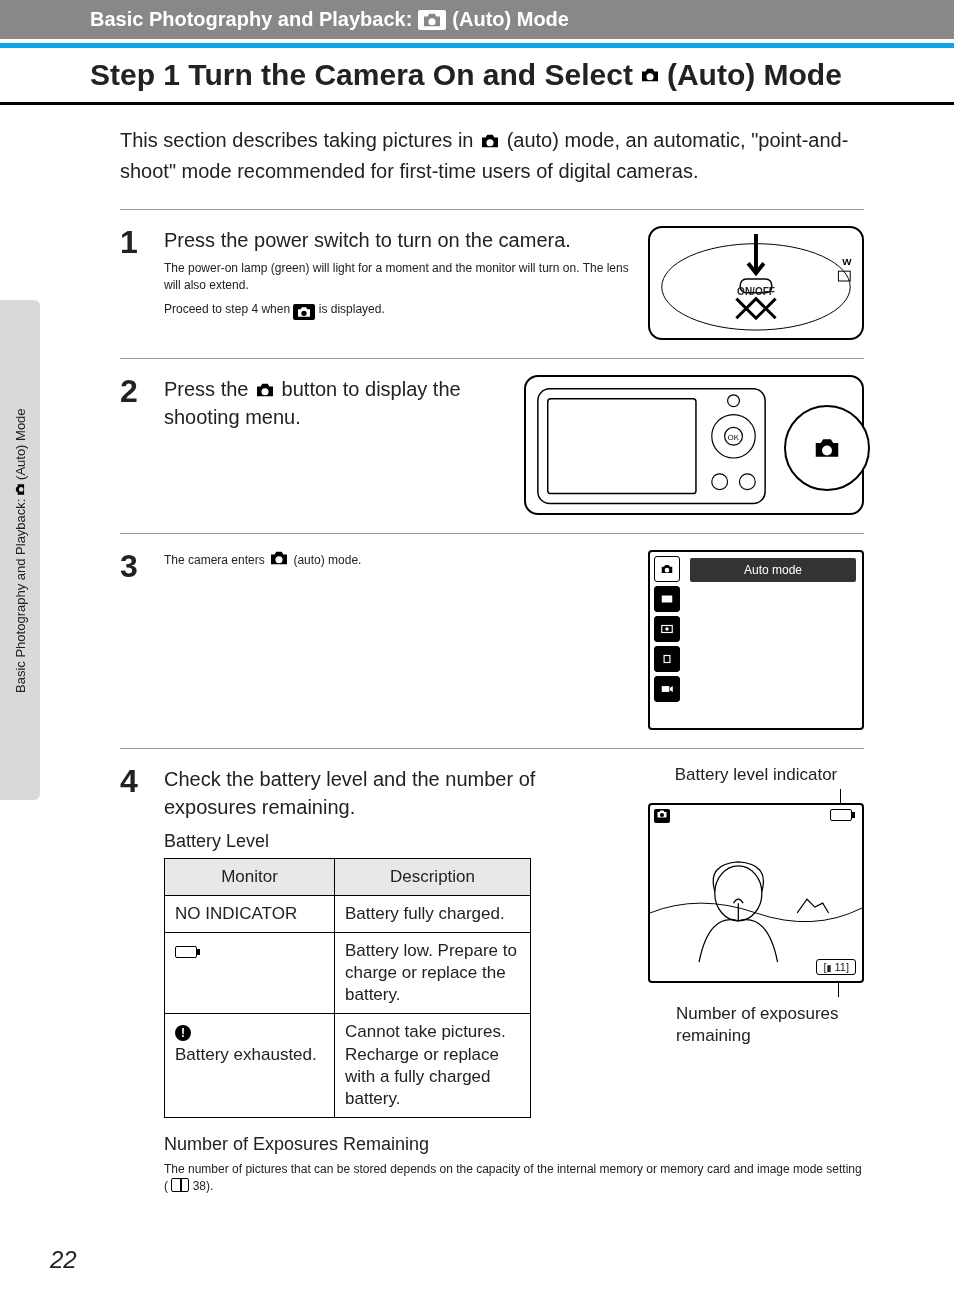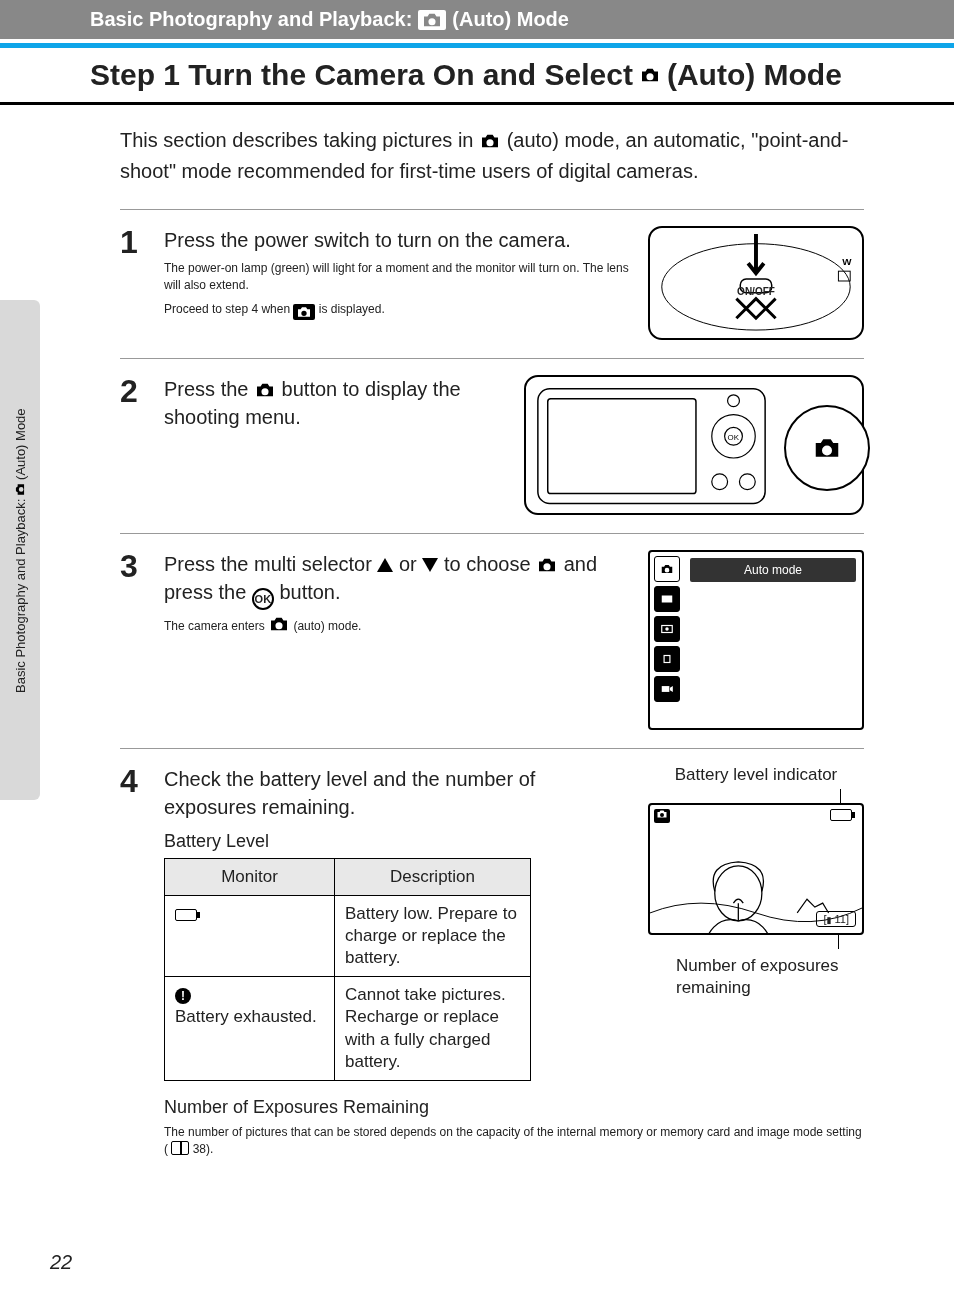--- a/index.html
+++ b/index.html
@@ -36,41 +36,41 @@
   
   .fig-box { border: 2px solid #000; border-radius: 14px; background: #fff; }
   .fig1 { width: 216px; height: 114px; position: relative; }
   .fig2 { width: 340px; height: 140px; position: relative; }
   .fig3 { width: 216px; height: 180px; position: relative; background:#fff; border:2px solid #000; border-radius:4px; overflow:hidden;}
   .fig3 .menu-col { position:absolute; left:4px; top:4px; bottom:4px; width:28px; display:flex; flex-direction:column; gap:4px;}
   .fig3 .mi { width:26px; height:26px; background:#fff; border:1.5px solid #000; border-radius:3px; display:flex;align-items:center;justify-content:center;}
   .fig3 .mi.sel { background:#fff; }
   .fig3 .mi svg{width:14px;height:12px;}
   .fig3 .mode-label { position:absolute; left:40px; right:6px; top:6px; height:24px; background:#333; color:#fff; font-size:12px; text-align:center; line-height:24px; border-radius:2px;}
-  .fig4 { width: 216px; height:132px; border:2px solid #000; border-radius:4px; position:relative; overflow:hidden; background:#fff;}
+  .fig4 { width: 216px; height:180px; border:2px solid #000; border-radius:4px; position:relative; overflow:hidden; background:#fff;}
   .fig4 .corner { position:absolute; width:16px; height:14px; background:#000; color:#fff; font-size:9px; text-align:center; line-height:14px; border-radius:2px;}
   .fig4 .corner.tl{top:4px; left:4px;}
   .fig4 .battery-ind{ position:absolute; top:4px; right:10px; width:22px; height:12px; border:1.5px solid #000; border-radius:2px;}
   .fig4 .battery-ind::after{content:"";position:absolute;right:-4px;top:2px;width:3px;height:6px;background:#000;}
   .fig4 .remaining{ position:absolute; bottom:6px; right:6px; border:1.5px solid #000; border-radius:3px; padding:1px 6px; font-size:11px;}
   .fig4-label-top { font-size:17px; text-align:center; margin-bottom:4px;}
   .fig4-label-bot { font-size:17px; margin-top:6px; margin-left:28px; line-height:1.3;}
   .leader-top { width:1px; height:14px; background:#000; margin:0 auto;}
   .leader-bot { width:1px; height:14px; background:#000; margin-left:190px;}
 
   
   .bat-heading { font-size:18px; margin:10px 0 6px 0;}
   table.bat { border-collapse: collapse; width: 367px; font-size:17px;}
   table.bat th, table.bat td { border:1px solid #000; padding:7px 10px; text-align:left; vertical-align:top; line-height:1.3;}
   table.bat th { background:#e8e8e8; font-weight:normal; text-align:center;}
   .warn-icon{display:inline-block;width:16px;height:16px;border-radius:50%;background:#000;color:#fff;font-size:12px;font-weight:bold;text-align:center;line-height:16px;margin-bottom:2px;}
   .bat-icon{display:inline-block;width:22px;height:12px;border:1.5px solid #000;border-radius:2px;position:relative;vertical-align:-2px;}
   .bat-icon::after{content:"";position:absolute;right:-4px;top:2px;width:3px;height:6px;background:#000;}
 
-  .page-num { position:absolute; left:50px; bottom:40px; font-style:italic; font-size:20px;}
+  .page-num { position:absolute; left:50px; bottom:40px; font-style:italic; font-size:24px;}
 
   
   .fig1 .onoff { position:absolute; left:50%; top:58px; transform:translateX(-50%); font-size:10px; font-weight:bold;}
   .fig1 svg.arrows{position:absolute;inset:0;}
   .fig2-wrap{position:relative;width:340px;}
 </style>
 </head>
 <body>
 
 <div class="page">
@@ -184,33 +184,20 @@
           </div>
         </div>
       </div>
     </div>
 
     <div class="step">
       <div class="step-num">3</div>
       <div class="step-body">
         <div class="step-row">
           <div class="step-text">
-            <div class="step-head">
-              <span>Press the multi selector </span>
-              <span class="triangle-up"></span>
-              <span> or </span>
-              <span class="triangle-down"></span>
-              <span> to choose </span>
-              <svg class="icon-camera" viewBox="0 0 24 18">
-                  <path d="M3 5h4l2-3h6l2 3h4v11H3z M12 7a4 4 0 100 8 4 4 0 000-8z"></path>
-                </svg>
-              <span> and press the </span>
-              <span class="ok-icon">OK</span>
-              <span> button.</span>
-            </div>
             <div class="step-sub">
               <span>The camera enters </span>
               <svg class="icon-camera" viewBox="0 0 24 18">
                   <path d="M3 5h4l2-3h6l2 3h4v11H3z M12 7a4 4 0 100 8 4 4 0 000-8z"></path>
                 </svg>
               <span> (auto) mode.</span>
             </div>
           </div>
           <div class="step-fig">
             <div class="fig3">
@@ -255,20 +242,24 @@
       <div class="step-body">
         <div class="step-row">
           <div class="step-text">
             <div class="step-head">Check the battery level and the number of exposures remaining.</div>
             <div class="bat-heading">Battery Level</div>
             <table class="bat">
               <tbody>
                   <tr>
                 <th style="width:170px">Monitor</th>
                 <th>Description</th>
+              </tr>
+              <tr>
+                <td>NO INDICATOR</td>
+                <td>Battery fully charged.</td>
               </tr>
               <tr>
                 <td><span class="bat-icon"></span></td>
                 <td>Battery low. Prepare to charge or replace the battery.</td>
               </tr>
               <tr>
                 <td>
                   <span class="warn-icon">!</span><br>
                   <span>Battery exhausted.</span>
                 </td>

